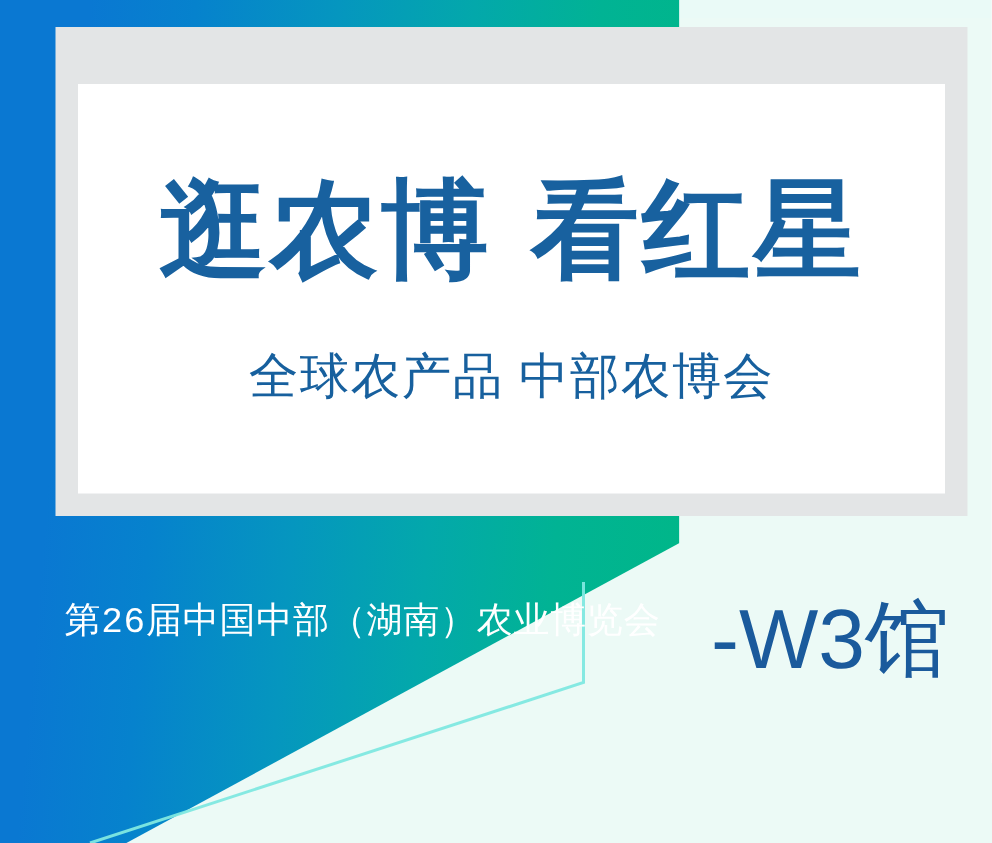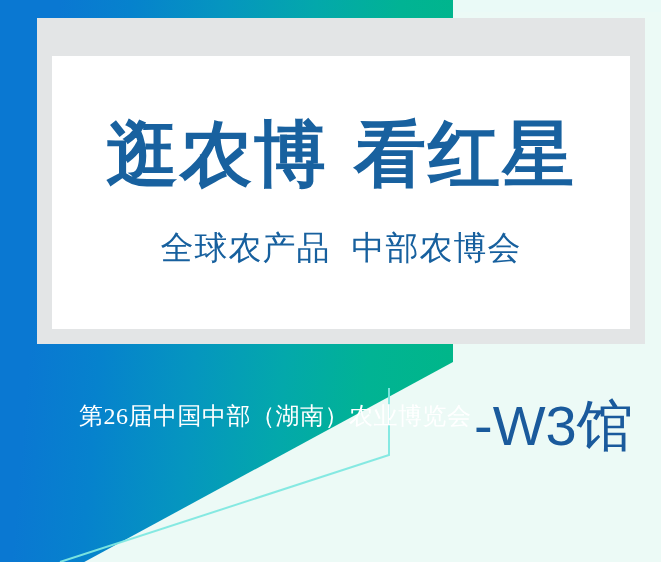--- a/index.html
+++ b/index.html
@@ -103,37 +103,36 @@
   }
   .headline .gap { display: inline-block; width: 26px; }
   .subline {
     font-size: 33px;
     font-weight: 400;
     color: #17609e;
     letter-spacing: 1px;
     line-height: 1;
     margin-top: 44px;
     white-space: nowrap;
-    font-family: Liberation Mono, monospace;
+    font-family: Liberation Sans, sans-serif;
     text-align: center;
   }
 
   
   .banner-text {
     position: absolute;
     left: 43px;
     top: 404px;
     font-size: 24px;
     font-weight: 400;
     color: #ffffff;
     letter-spacing: 0.5px;
     white-space: nowrap;
     line-height: 1;
-    font-family: Liberation Serif, serif;
-    margin-left: 36px;
+    font-family: Liberation Mono, monospace;
   }
 
   
   .hall-label {
     position: absolute;
     left: 474px;
     top: 398px;
     font-size: 56px;
     font-weight: 400;
     color: #1a5a9c;

